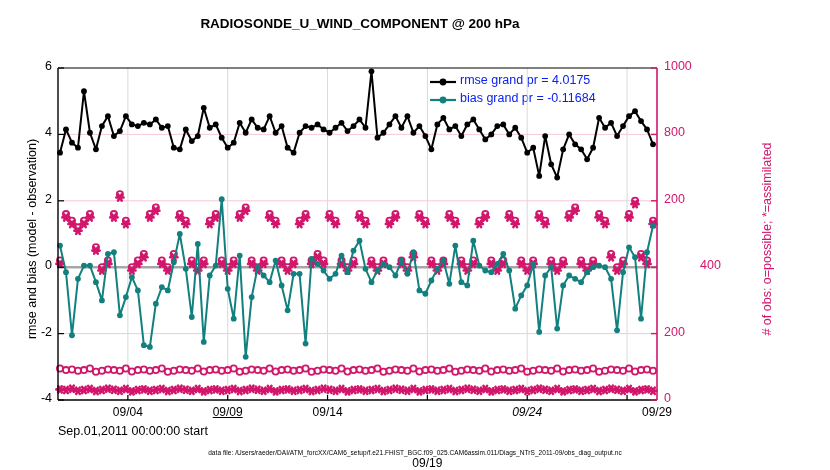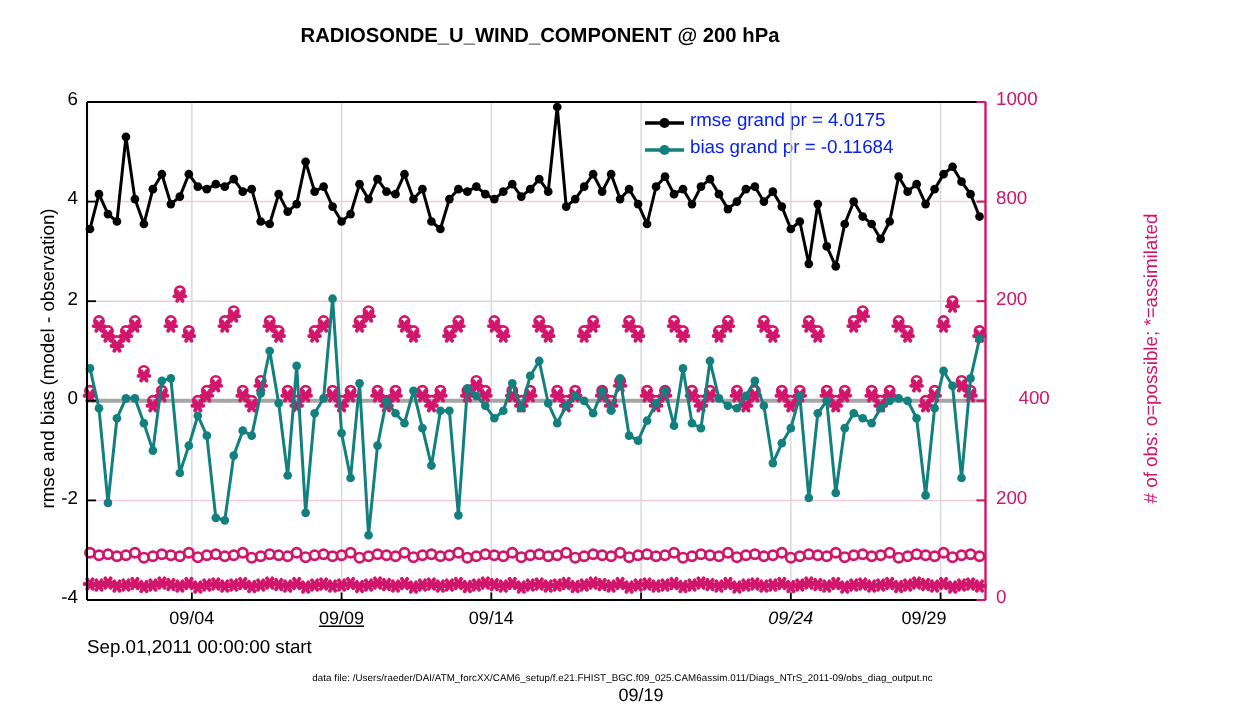--- a/index.html
+++ b/index.html
@@ -72,32 +72,32 @@
       <div class="tick-left" style="width: 48px; left: 4px; top: 391px;">-4</div>
       <div class="tick-left" style="width: 48px; left: 4px; top: 324.6px;">-2</div>
       <div class="tick-left" style="width: 48px; left: 4px; top: 258.2px;">0</div>
       <div class="tick-left" style="width: 48px; left: 4px; top: 191.8px;">2</div>
       <div class="tick-left" style="width: 48px; left: 4px; top: 125.4px;">4</div>
       <div class="tick-left" style="width: 48px; left: 4px; top: 59px;">6</div>
     </div>
   <div id="ticksR">
       <div class="tick-right" style="left: 664px; top: 391px;">0</div>
       <div class="tick-right" style="left: 664px; top: 324.6px;">200</div>
-      <div class="tick-right" style="left: 679px; top: 258.2px;">400</div>
+      <div class="tick-right" style="left: 700px; top: 258.2px;">400</div>
       <div class="tick-right" style="left: 664px; top: 191.8px;">200</div>
       <div class="tick-right" style="left: 664px; top: 125.4px;">800</div>
       <div class="tick-right" style="left: 664px; top: 59px; text-align: right;">1000</div>
     </div>
   <div id="ticksX">
       <div class="tick-x" style="width: 70px; left: 92.8833px; top: 405px;">09/04</div>
       <div class="tick-x" style="width: 70px; left: 192.717px; top: 405px; text-decoration: underline;">09/09</div>
       <div class="tick-x" style="width: 70px; left: 292.55px; top: 405px;">09/14</div>
       <div class="tick-x" style="width: 70px; left: 392.383px; top: 418px; margin-top: 38px;">09/19</div>
       <div class="tick-x" style="width: 70px; left: 492.217px; top: 405px; font-style: italic;">09/24</div>
-      <div class="tick-x" style="width: 70px; left: 581px; top: 405px;">09/29</div>
+      <div class="tick-x" style="width: 70px; left: 622px; top: 405px;">09/29</div>
     </div>
   <div id="legendBox">
       <div class="legend-text" style="left: 460px; top: 73px;">rmse grand pr = 4.0175</div>
       <div class="legend-text" style="left: 460px; top: 91px;">bias grand pr = -0.11684</div>
     </div>
 
   <svg id="plot" width="830" height="470" style="position:absolute;left:0;top:0;">
       <line x1="58" y1="333.6" x2="657" y2="333.6" stroke="#f5c9d8" stroke-width="1"></line>
       <line x1="58" y1="267.2" x2="657" y2="267.2" stroke="#f5c9d8" stroke-width="1"></line>
       <line x1="58" y1="200.8" x2="657" y2="200.8" stroke="#f5c9d8" stroke-width="1"></line>

